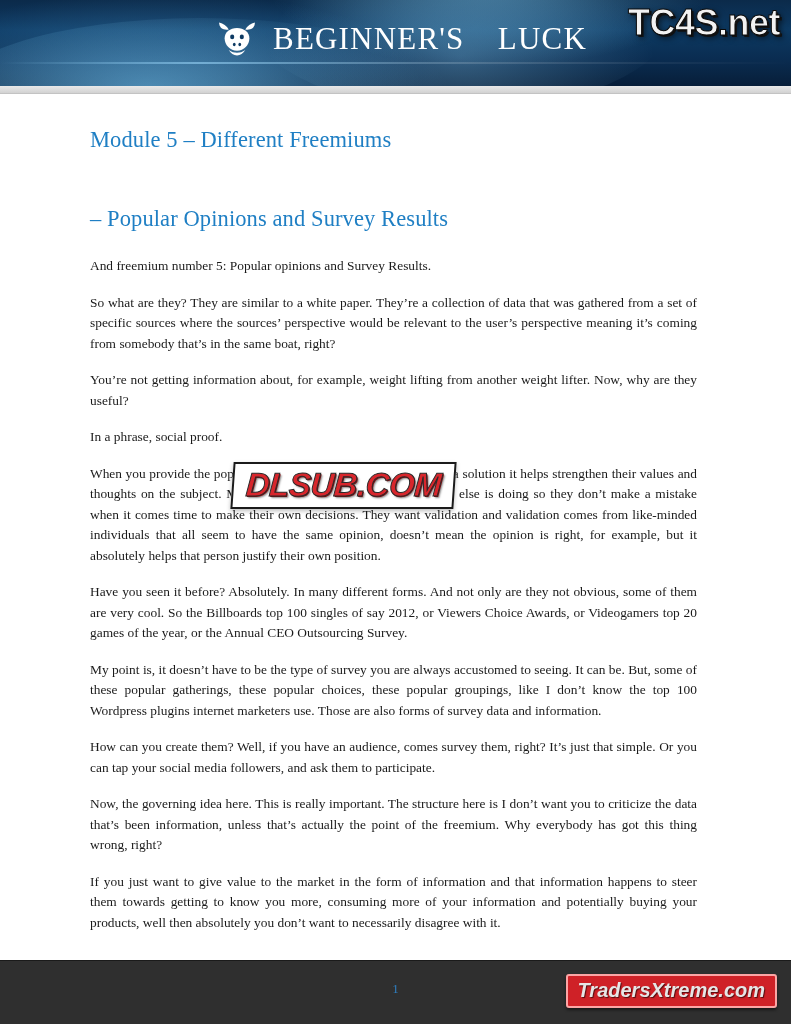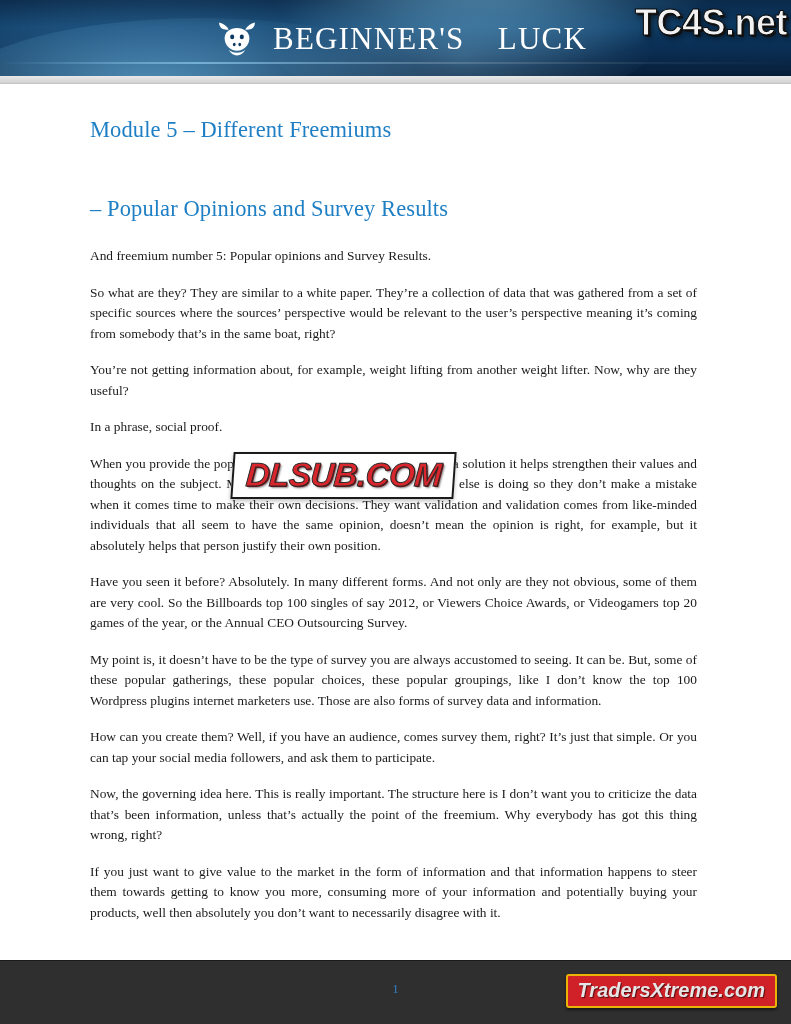--- a/index.html
+++ b/index.html
@@ -12,21 +12,21 @@
   .page {
     position: relative;
     width: 791px; height: 1024px;
     overflow: hidden;
     background: #ffffff;
   }
 
   
   .header {
     position: relative;
-    width: 791px; height: 76px;
+    width: 791px; height: 86px;
     background:
       radial-gradient(ellipse 420px 160px at 20% 120%, rgba(90,170,225,0.55), rgba(90,170,225,0) 70%),
       radial-gradient(ellipse 320px 120px at 62% -20%, rgba(120,200,240,0.45), rgba(120,200,240,0) 70%),
       linear-gradient(180deg, #0b2a4a 0%, #0d3a63 35%, #0a2c50 70%, #071e39 100%);
     overflow: hidden;
   }
   .header .swoosh {
     position: absolute;
     left: -60px; top: 18px;
     width: 520px; height: 170px;
@@ -58,21 +58,21 @@
     color: #ffffff;
     font-family: "Liberation Serif", serif;
     font-size: 31px;
     letter-spacing: 1.2px;
     font-weight: 400;
     white-space: nowrap;
   }
   .brand-text .small { font-size: 26px; }
   .site-logo {
     position: absolute;
-    right: 4px; top: 2px;
+    right: 11px; top: 2px;
     font-family: "Liberation Sans", sans-serif;
     font-weight: bold;
     font-size: 36px;
     color: #f2f2f2;
     letter-spacing: -0.5px;
     text-shadow: 2px 2px 0 #111, 3px 3px 6px rgba(0,0,0,0.7);
     -webkit-text-stroke: 1px #0a0a0a;
   }
   .header-underline {
     width: 791px; height: 8px;
@@ -144,21 +144,21 @@
   }
   .footer-logo {
     position: absolute;
     right: 14px; top: 13px;
     font-family: "Liberation Sans", sans-serif;
     font-weight: bold;
     font-style: italic;
     font-size: 20px;
     color: #e6e6e6;
     background: #cf2127;
-    border: 2px solid #eab308;
+    border: 2px solid #fca5a5;
     border-radius: 3px;
     padding: 3px 10px 4px 10px;
     text-shadow: 1px 1px 1px rgba(0,0,0,0.6);
     box-shadow: 0 2px 3px rgba(0,0,0,0.5);
   }
 </style>
 </head>
 <body>
 
 <div class="page">

